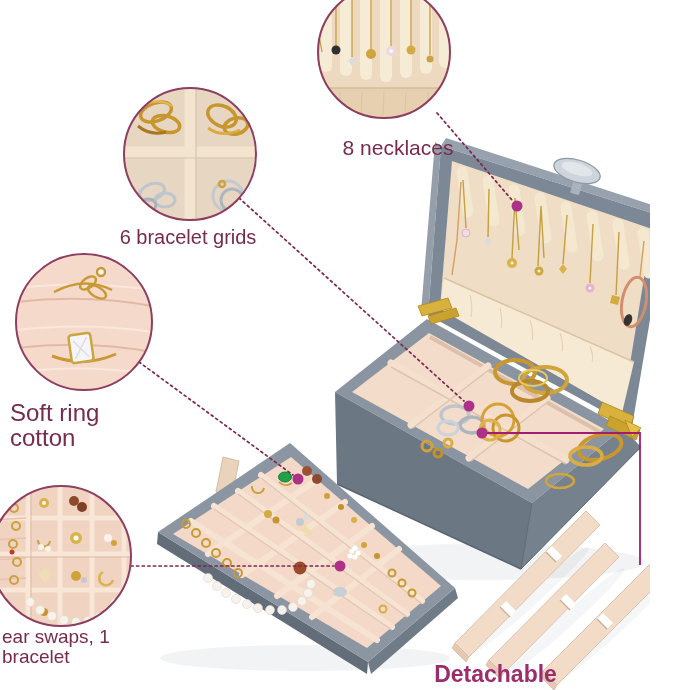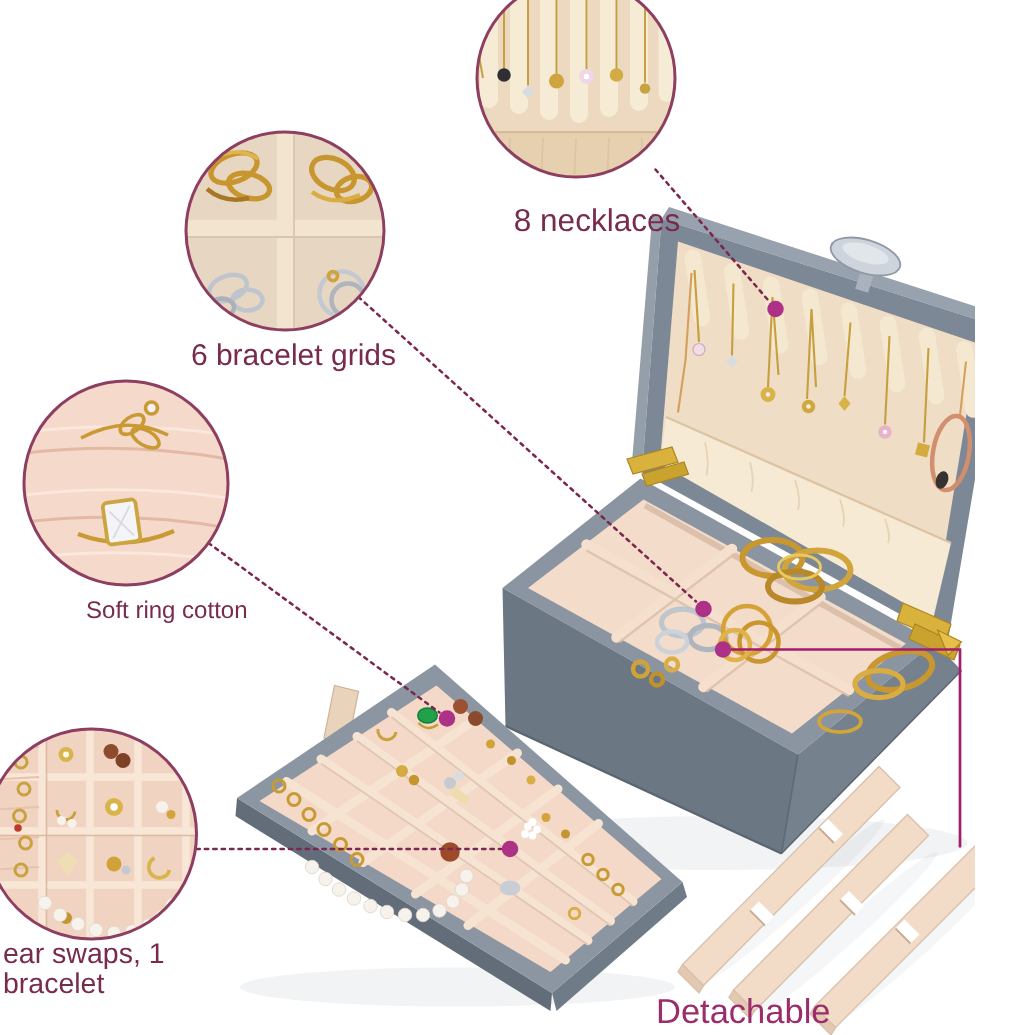--- a/index.html
+++ b/index.html
@@ -1,24 +1,24 @@
 <!DOCTYPE html>
 <html style="--page-bg: #ffffff; --label-text: #772b4d; --detachable-text: #9b2d6d; --callout-line: #7c2750; --callout-dot: #ac3187; --detachable-line: #a21d6d; --circle-border: #8e3e60; --box-gray: #7e8995; --box-gray-dark: #6c7784; --box-gray-light: #98a2ae; --velvet-beige: #f0ddc6; --velvet-pink: #f3dcca; --hook-cream: #f4e8d1; --gold: #c9992f; --rose-gold: #d18f6e; --silver: #bfc5cd; --divider-beige: #f2dcc8; --green-ring: #21a149;"><head>
 <meta charset="utf-8">
 <style>
   html,body{margin:0;padding:0;background:#fff;}
   #stage{position:relative;width:650px;height:690px;overflow:hidden;background:var(--page-bg,#fff);
          font-family:"Liberation Sans",sans-serif;}
   #scene{position:absolute;left:0;top:0;}
   .lbl{position:absolute;color:var(--label-text,#772b4d);line-height:1.06;}
   .lbl-necklaces{left:318px;top:137px;width:160px;text-align:center;font-size:21px;}
-  .lbl-bracelets{left:112px;top:227px;width:152px;text-align:right;font-size:20px;}
-  .lbl-ringcotton{left:10px;top:400px;width:155px;text-align:right;font-size:16px;}
+  .lbl-bracelets{left:112px;top:227px;width:152px;text-align:center;font-size:20px;}
+  .lbl-ringcotton{left:10px;top:400px;width:155px;text-align:left;font-size:24px;}
   .lbl-tray{left:2px;top:627px;width:175px;text-align:left;font-size:19px;line-height:20px;}
-  .lbl-detachable{left:423px;top:662px;width:145px;text-align:center;font-size:23px;font-weight:normal;
+  .lbl-detachable{left:423px;top:662px;width:145px;text-align:center;font-size:23px;font-weight:bold;
                   color:var(--detachable-text,#9b2d6d);}
 </style>
 </head>
 <body>
 
 <div id="stage">
 
 <svg id="scene" width="679" height="690" viewBox="0 0 679 690">
   <defs>
     <clipPath id="clipC1">

